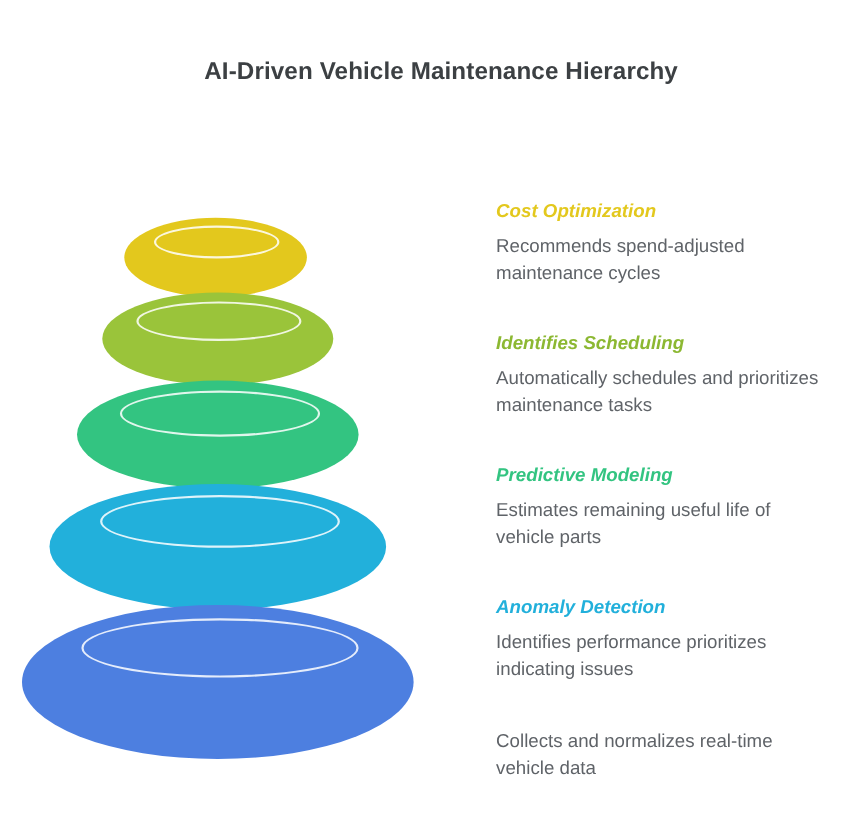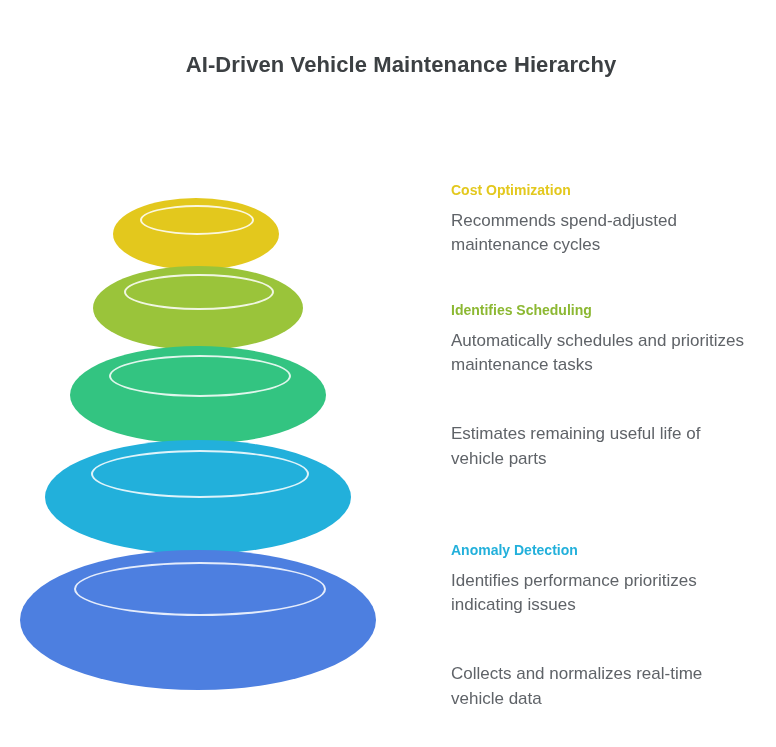--- a/index.html
+++ b/index.html
@@ -54,24 +54,25 @@
     position: absolute;
     left: 451px;
     top: 170px;
     width: 310px;
   }
   .label-block {
     position: absolute;
     width: 300px;
   }
   .label-title {
-    font-size: 14px;
+    font-size: 17px;
     font-weight: bold;
     margin: 0 0 10px 0;
     line-height: 1.2;
+    font-style: italic;
   }
   .label-desc {
     font-size: 17px;
     color: #5f6368;
     line-height: 1.45;
     margin: 0;
     max-width: 295px;
   }
 </style>
 </head>
@@ -111,20 +112,21 @@
       <div class="label-title" style="color:#e3c81d;">Cost Optimization</div>
       <div class="label-desc">Recommends spend-adjusted maintenance cycles</div>
     </div>
 
     <div class="label-block" style="top:132px;">
       <div class="label-title" style="color:#8cb832;">Identifies Scheduling</div>
       <div class="label-desc">Automatically schedules and prioritizes maintenance tasks</div>
     </div>
 
     <div class="label-block" style="top:252px;">
+      <div class="label-title" style="color:#33c481;">Predictive Modeling</div>
       <div class="label-desc">Estimates remaining useful life of vehicle parts</div>
     </div>
 
     <div class="label-block" style="top:372px;">
       <div class="label-title" style="color:#22b0db;">Anomaly Detection</div>
       <div class="label-desc">Identifies performance prioritizes indicating issues</div>
     </div>
 
     <div class="label-block" style="top:492px;">
       <div class="label-desc">Collects and normalizes real-time vehicle data</div>

